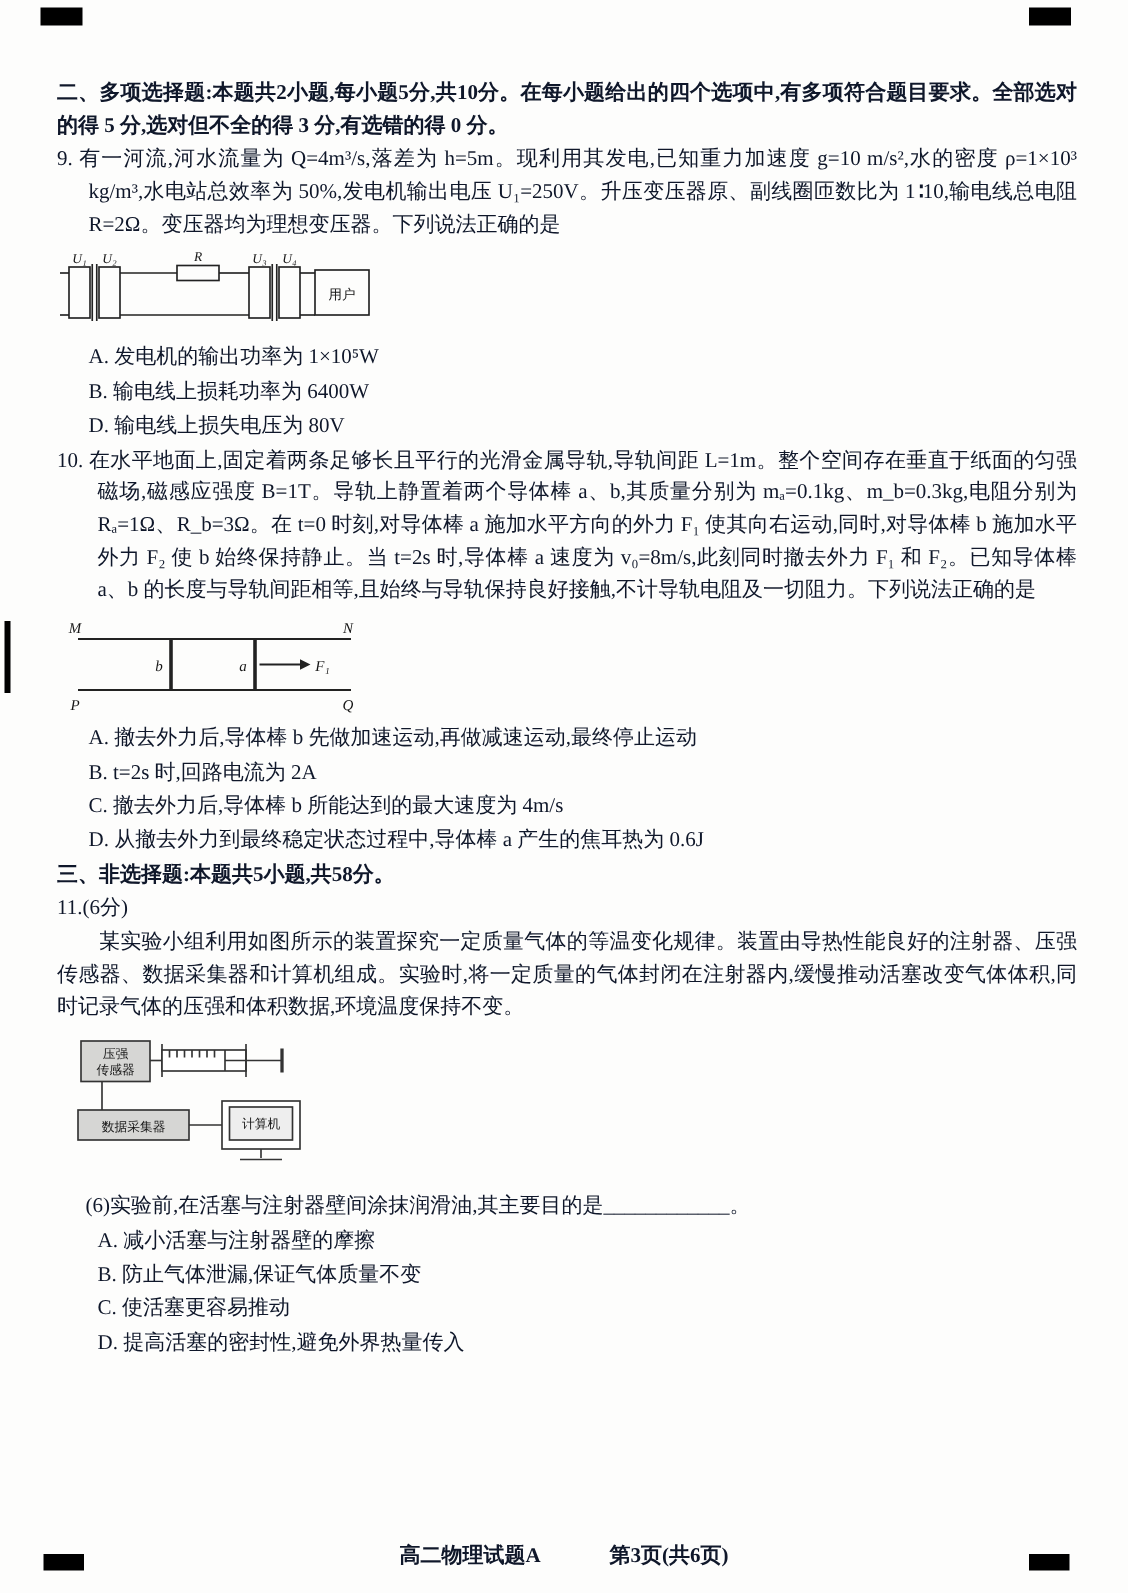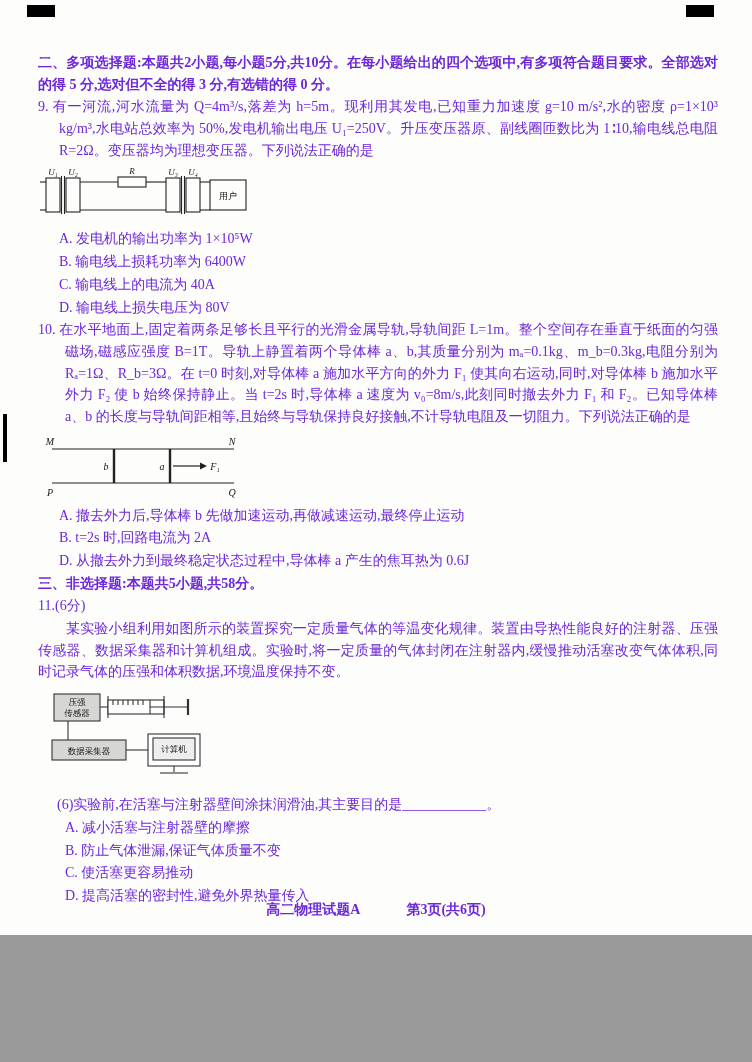--- a/index.html
+++ b/index.html
@@ -1,19 +1,19 @@
 <!DOCTYPE html>
 <html><head>
 <meta charset="utf-8">
 <style>
   * { margin:0; padding:0; box-sizing:border-box; }
   html,body { background:#9a9a9a; }
   .page {
-    position:relative; width:752px; height:935px; margin:0 auto;
-    background:#fdfdfc; color:#6d28d9; overflow:hidden;
+    position:relative; width:752px; height:1062px; margin:0 auto;
+    background:#fdfdfc; color:#0f172a; overflow:hidden;
     font-family:"Liberation Serif","DejaVu Serif",serif;
   }
   .mark { position:absolute; background:#000; }
   .mark-tl { left:27px; top:5px;  width:28px; height:12px; }
   .mark-tr { left:686px; top:5px; width:28px; height:12px; }
   .mark-bl { left:29px; top:1036px; width:27px; height:11px; }
   .mark-br { left:686px; top:1036px; width:27px; height:11px; }
   .mark-edge { left:3px; top:414px; width:4px; height:48px; }
   .content {
     position:absolute; left:38px; top:52px; width:680px;
@@ -79,21 +79,20 @@
         <text class="it" x="35" y="9" font-size="9" text-anchor="middle">U₂</text>
         <text class="it" x="94" y="8" font-size="9" text-anchor="middle">R</text>
         <text class="it" x="135" y="9" font-size="9" text-anchor="middle">U₃</text>
         <text class="it" x="155" y="9" font-size="9" text-anchor="middle">U₄</text>
         <text x="190" y="33" font-size="9" text-anchor="middle">用户</text>
       </svg>
     </div>
 
     <p class="opt">A. 发电机的输出功率为 1×10⁵W</p>
     <p class="opt">B. 输电线上损耗功率为 6400W</p>
-    <p class="opt">C. 输电线上的电流为 40A</p>
     <p class="opt">D. 输电线上损失电压为 80V</p>
 
     <p class="hang10">10. 在水平地面上,固定着两条足够长且平行的光滑金属导轨,导轨间距 L=1m。整个空间存在垂直于纸面的匀强磁场,磁感应强度 B=1T。导轨上静置着两个导体棒 a、b,其质量分别为 mₐ=0.1kg、m_b=0.3kg,电阻分别为 Rₐ=1Ω、R_b=3Ω。在 t=0 时刻,对导体棒 a 施加水平方向的外力 F₁ 使其向右运动,同时,对导体棒 b 施加水平外力 F₂ 使 b 始终保持静止。当 t=2s 时,导体棒 a 速度为 v₀=8m/s,此刻同时撤去外力 F₁ 和 F₂。已知导体棒 a、b 的长度与导轨间距相等,且始终与导轨保持良好接触,不计导轨电阻及一切阻力。下列说法正确的是</p>
 
     <div class="fig">
       <svg width="210" height="66" viewBox="0 0 210 66">
         <g stroke="#222" stroke-width="1.2" fill="none">
           <line x1="14" y1="16" x2="196" y2="16"></line>
           <line x1="14" y1="50" x2="196" y2="50"></line>
           <line x1="76" y1="16" x2="76" y2="50" stroke-width="2.4"></line>
@@ -106,20 +105,21 @@
         <text class="it" x="12" y="63" font-size="10" text-anchor="middle">P</text>
         <text class="it" x="194" y="63" font-size="10" text-anchor="middle">Q</text>
         <text class="it" x="68" y="37" font-size="10" text-anchor="middle">b</text>
         <text class="it" x="124" y="37" font-size="10" text-anchor="middle">a</text>
         <text class="it" x="177" y="37" font-size="10" text-anchor="middle">F₁</text>
       </svg>
     </div>
 
     <p class="opt">A. 撤去外力后,导体棒 b 先做加速运动,再做减速运动,最终停止运动</p>
     <p class="opt">B. t=2s 时,回路电流为 2A</p>
+    <p class="opt">C. 撤去外力后,导体棒 b 所能达到的最大速度为 4m/s</p>
     <p class="opt">D. 从撤去外力到最终稳定状态过程中,导体棒 a 产生的焦耳热为 0.6J</p>
 
     <p class="bold">三、非选择题:本题共5小题,共58分。</p>
 
     <p>11.(6分)</p>
     <p class="indent2">某实验小组利用如图所示的装置探究一定质量气体的等温变化规律。装置由导热性能良好的注射器、压强传感器、数据采集器和计算机组成。实验时,将一定质量的气体封闭在注射器内,缓慢推动活塞改变气体体积,同时记录气体的压强和体积数据,环境温度保持不变。</p>
 
     <div class="fig">
       <svg width="180" height="100" viewBox="0 0 180 100">
         <g stroke="#333" stroke-width="1.1">

